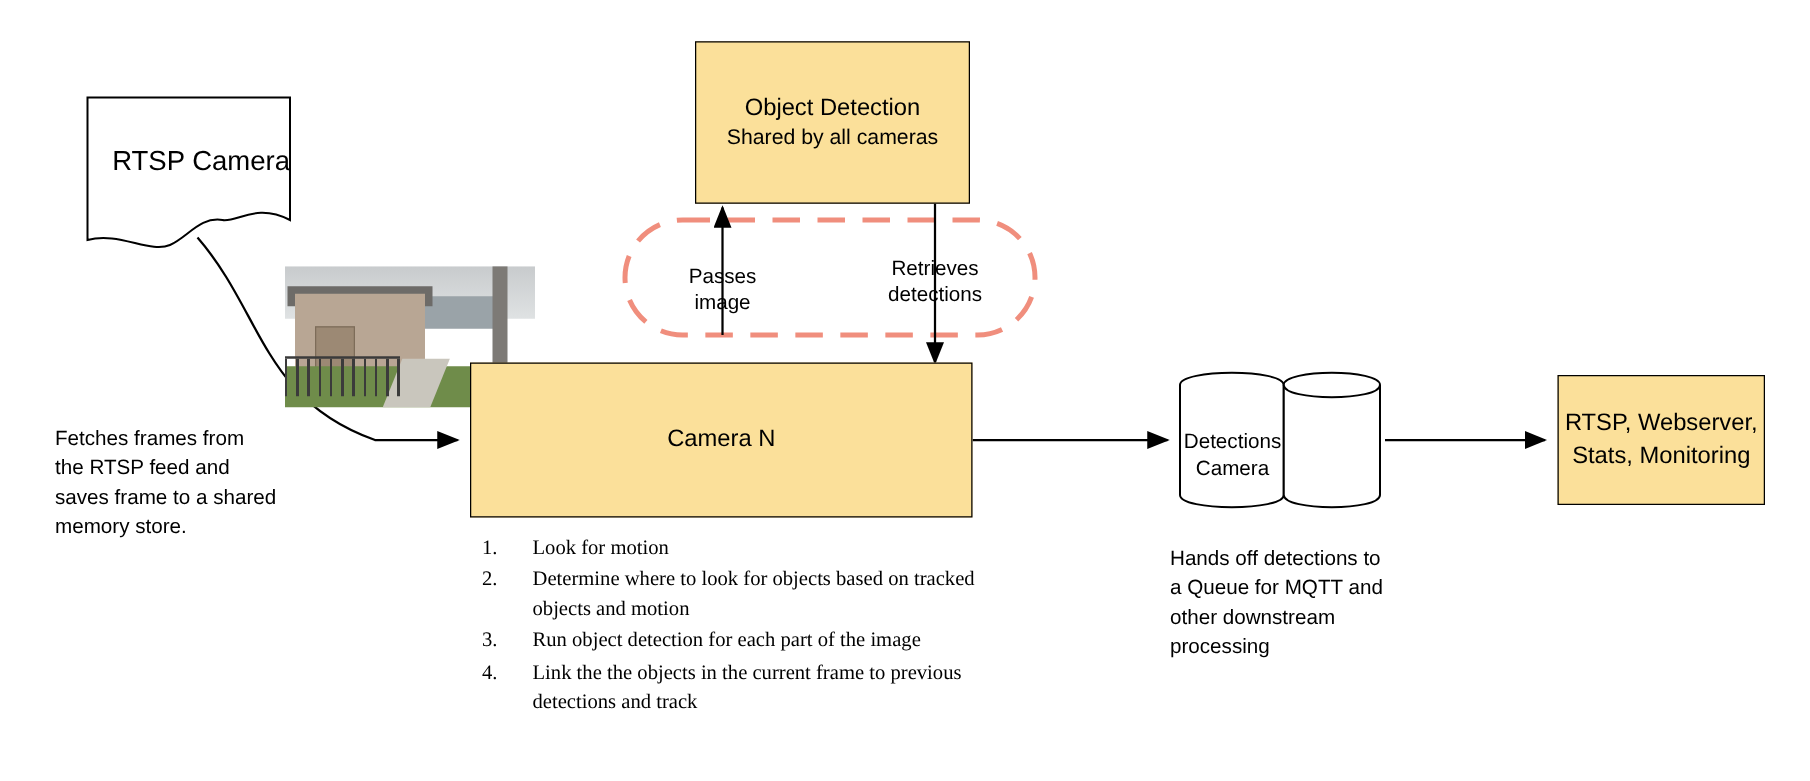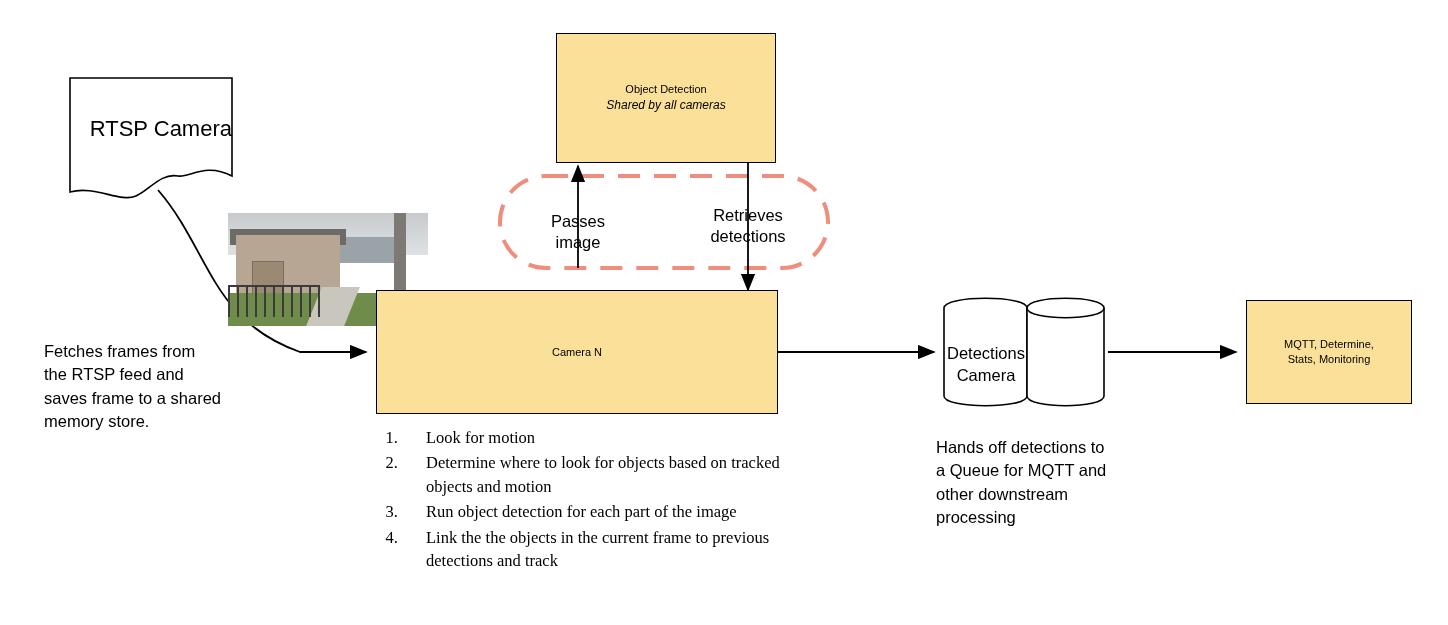--- a/index.html
+++ b/index.html
@@ -33,26 +33,25 @@
   .box {
     background: #fbe09a;
     border: 1px solid #000000;
     display: flex;
     flex-direction: column;
     align-items: center;
     justify-content: center;
     text-align: center;
   }
   .box .line1 {
-    font-size: 11px;
+    font-size: 19px;
     line-height: 1.35;
   }
   .box .line2 {
-    font-size: 12px;
-    font-style: italic;
+    font-size: 17px;
     line-height: 1.35;
   }
   .doc-label {
     position: absolute;
     width: 100%;
     top: 38px;
     text-align: right;
     font-size: 22px;
   }
   .note {
@@ -213,21 +212,21 @@
   </div>
 
   <div class="node" style="left:944px; top:300px; width:84px; height:100px;">
     <div class="cyl-text">
       <div>Detections</div>
       <div>Camera</div>
     </div>
   </div>
 
   <div class="node box" style="left:1246px; top:300px; width:166px; height:104px;">
-    <div class="line1">MQTT, Determine,</div>
+    <div class="line1">RTSP, Webserver,</div>
     <div class="line1">Stats, Monitoring</div>
   </div>
 
   <div class="edge-label" style="left:522px; top:211px; width:112px;">
     <div>Passes</div>
     <div>image</div>
   </div>
 
   <div class="edge-label" style="left:686px; top:205px; width:124px;">
     <div>Retrieves</div>

